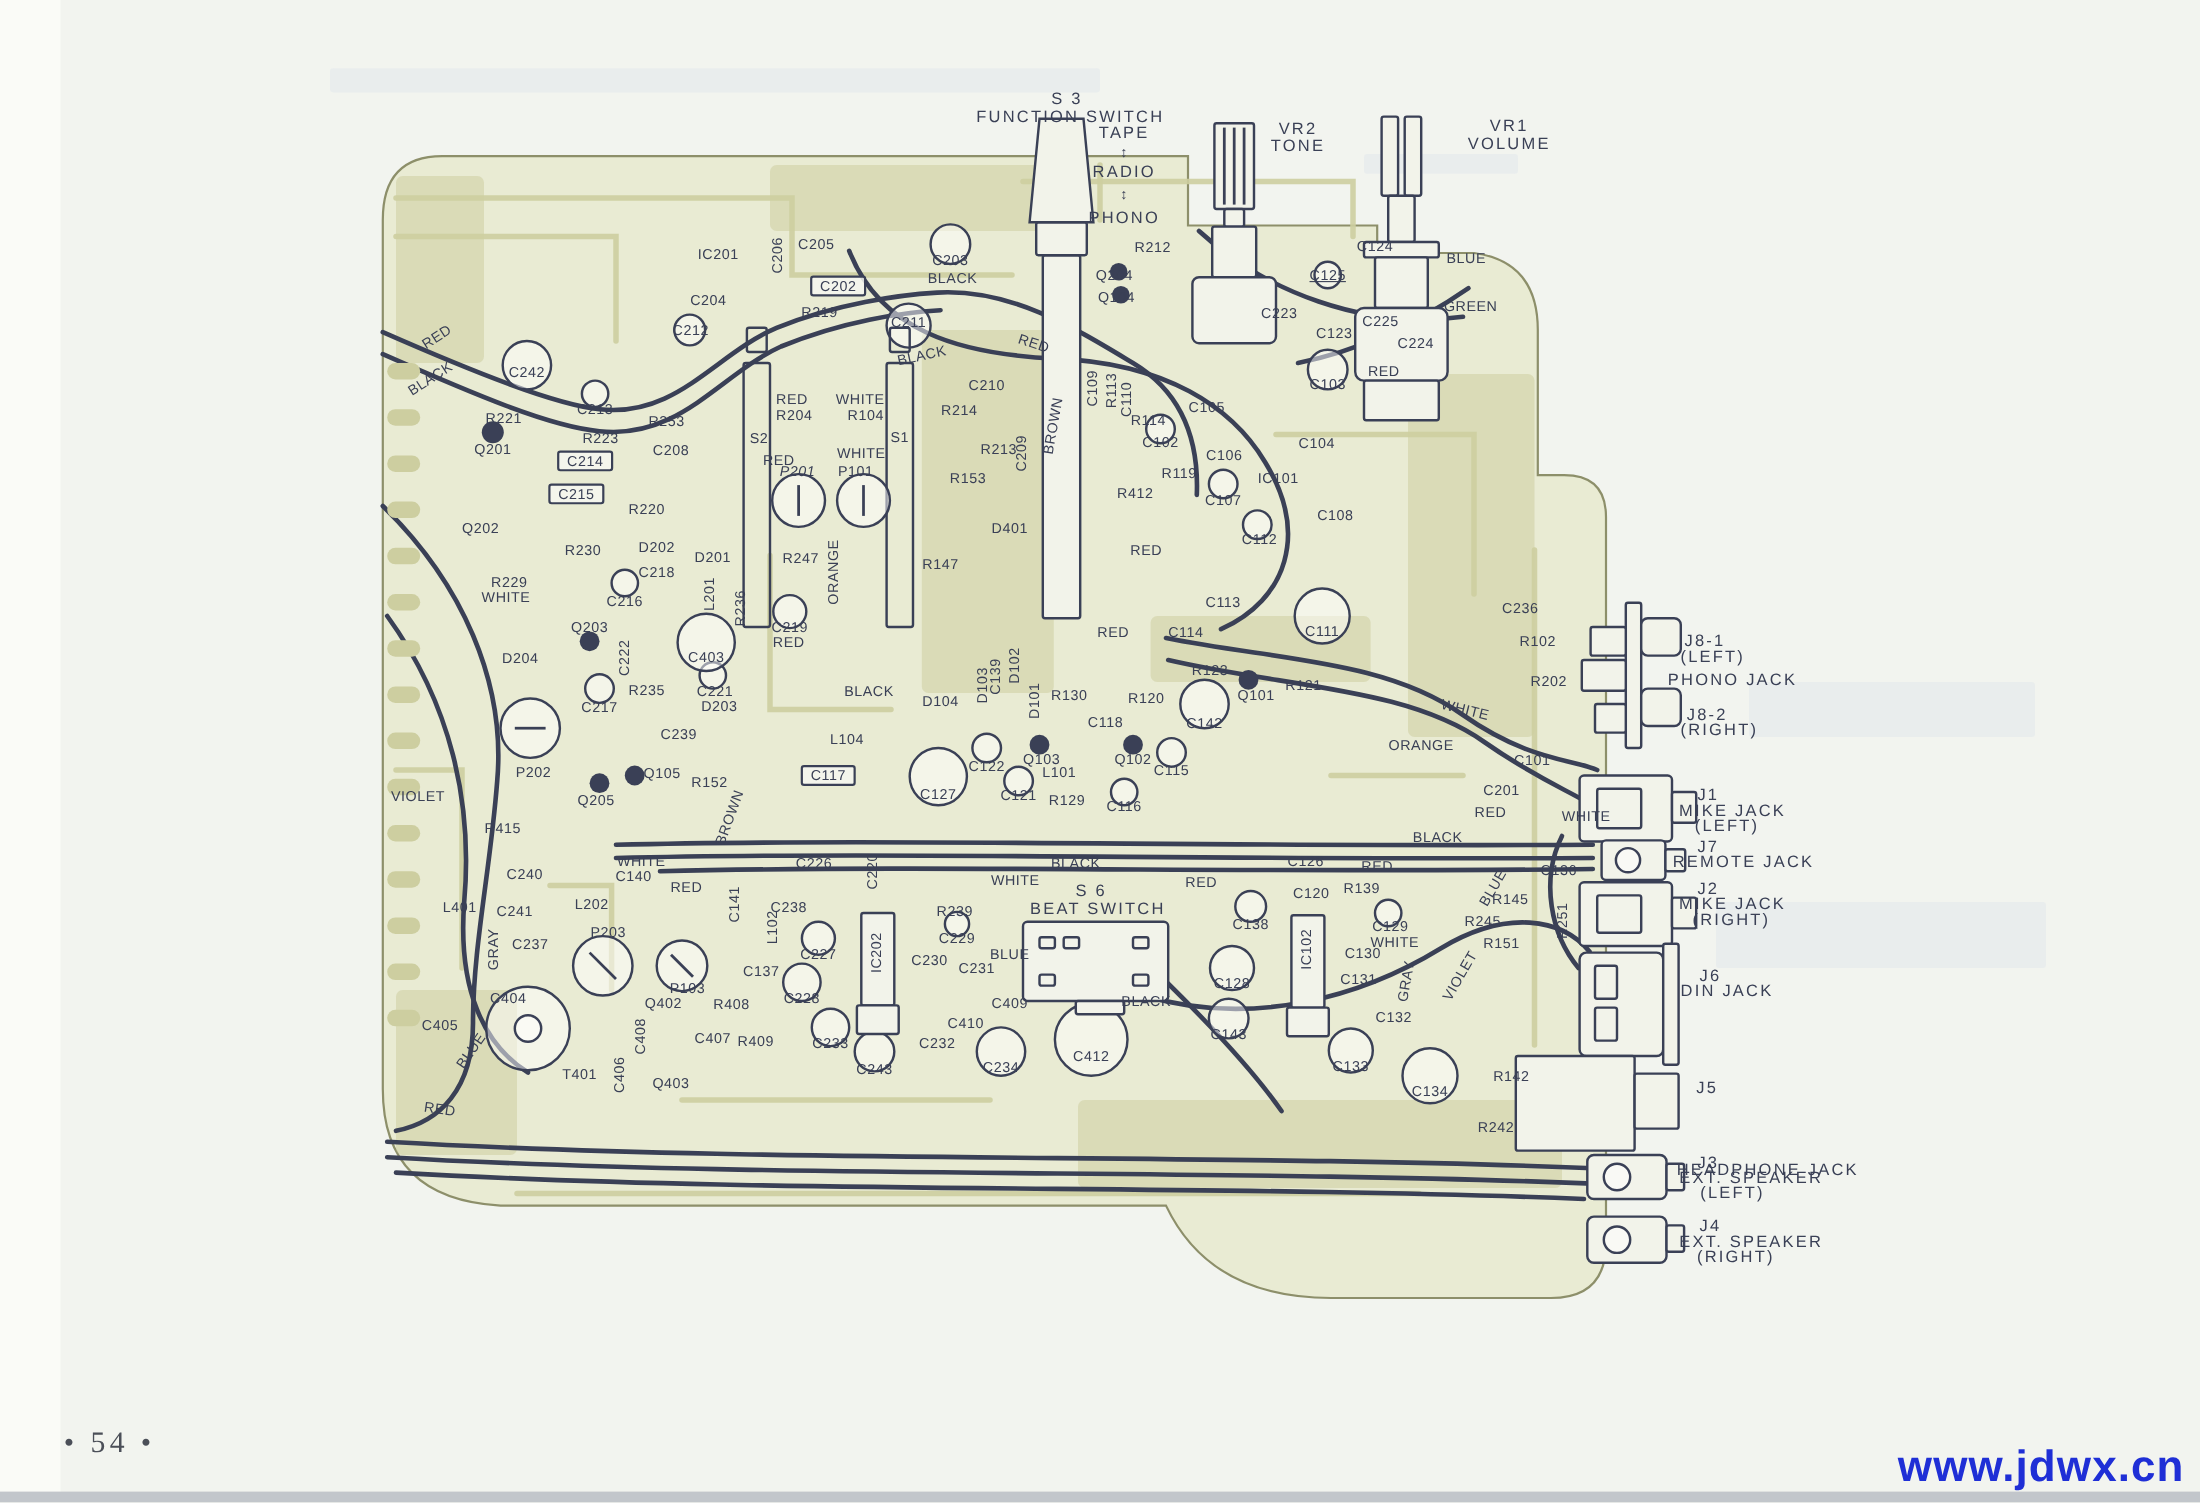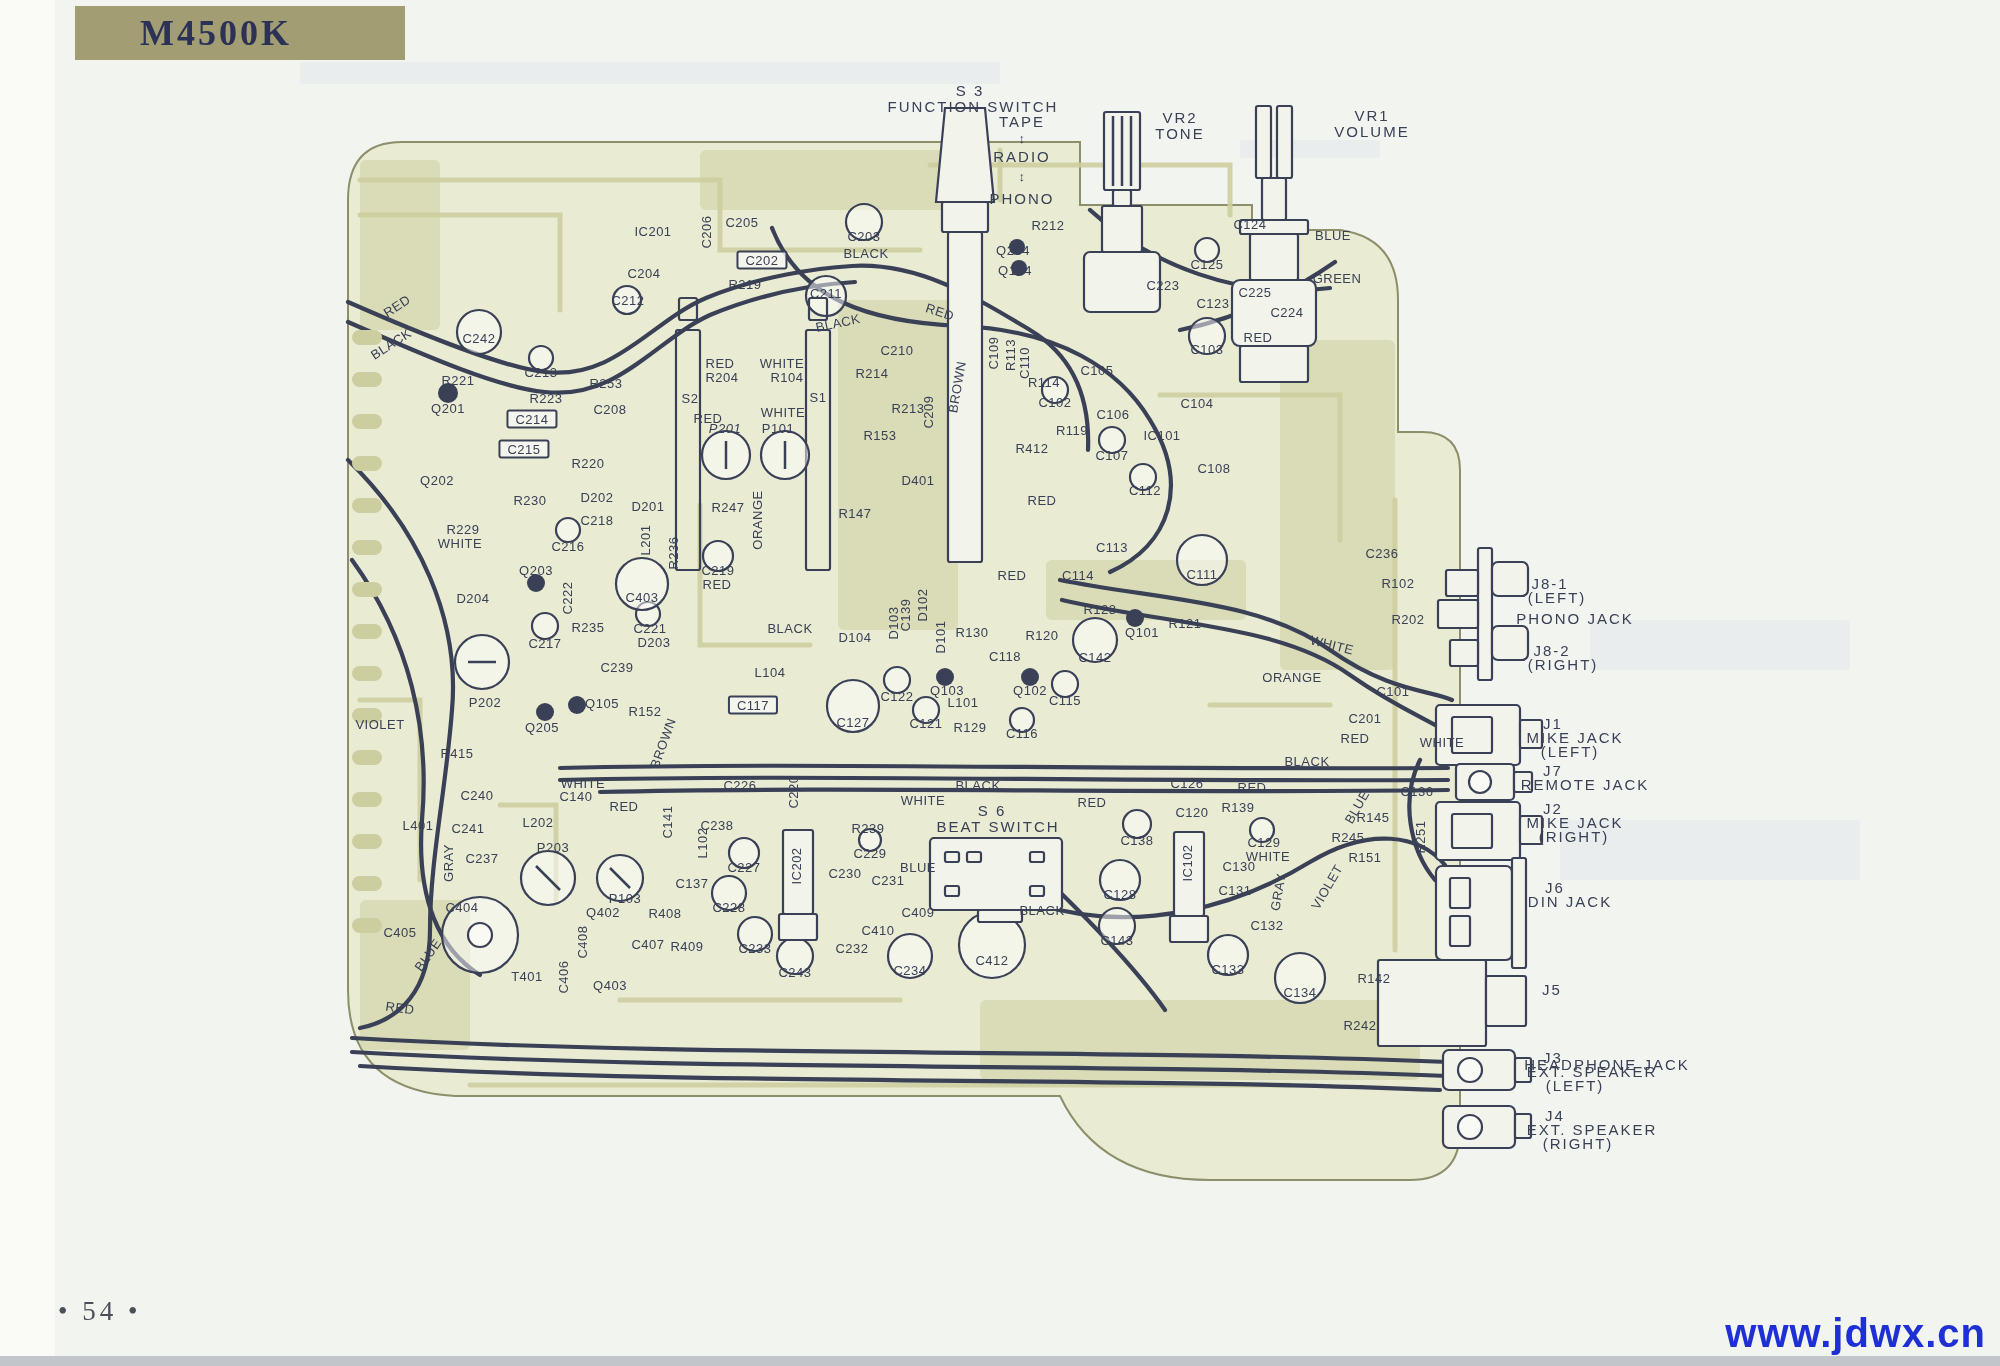--- a/index.html
+++ b/index.html
@@ -25,23 +25,20 @@
            font-size:27px;color:#4b4f58;letter-spacing:4px;}
   .watermark{position:absolute;right:14px;bottom:10px;font-size:40px;font-weight:600;
            color:#1f2fd6;letter-spacing:1px;}
 </style>
 </head>
 <body>
 
 <div class="page">
   <div class="scan-strip"></div>
 
-  <div class="banner">
-    <span>M4500K</span>
-  </div>
 
   <div class="ghost" style="left:300px;top:62px;width:700px;height:22px"></div>
   <div class="ghost" style="left:1240px;top:140px;width:140px;height:18px"></div>
   <div class="ghost" style="left:1590px;top:620px;width:260px;height:50px"></div>
   <div class="ghost" style="left:1560px;top:820px;width:300px;height:60px"></div>
 
   <div id="board-wrap">
     <svg id="board-svg" width="2000" height="1366">
         <path d="M402 142 H1080 V205 H1252 V230 H1340 Q1398 238 1398 300 V432 H1422 Q1460 432 1460 470 V1130 Q1460 1180 1410 1180 H1210 Q1100 1180 1060 1096 H455 Q348 1090 348 990 V200 Q348 142 402 142 Z" fill="#e9ebd3" stroke="#8d8f6a" stroke-width="2"></path>
         <rect x="838" y="300" width="120" height="330" rx="6" fill="#cdcea0" opacity="0.55"></rect>
@@ -451,21 +448,21 @@
         <div class="lbl" style="left: 690px; top: 398px;">S2</div>
         <div class="lbl" style="left: 818px; top: 397px;">S1</div>
         <div class="lbl" style="left: 708px; top: 418px;">RED</div>
         <div class="lbl" style="left: 725px; top: 428px; font-style: italic;">P201</div>
         <div class="lbl" style="left: 783px; top: 412px;">WHITE</div>
         <div class="lbl" style="left: 778px; top: 428px;">P101</div>
         <div class="lbl" style="left: 1048px; top: 225px;">R212</div>
         <div class="lbl" style="left: 1013px; top: 250px;">Q204</div>
         <div class="lbl" style="left: 1015px; top: 270px;">Q104</div>
         <div class="lbl" style="left: 1250px; top: 224px;">C124</div>
-        <div class="lbl" style="left: 1207px; top: 264px;">C125</div>
+        <div class="lbl" style="left: 1207px; top: 250px; text-decoration: underline;">C125</div>
         <div class="lbl" style="left: 1333px; top: 235px;">BLUE</div>
         <div class="lbl" style="left: 1442px; top: 742px;">WHITE</div>
       </div>
   </div>
 
   <div class="pagenum">• 54 •</div>
   <div class="watermark">www.jdwx.cn</div>
   <div class="scan-bottom"></div>
 </div>
 

